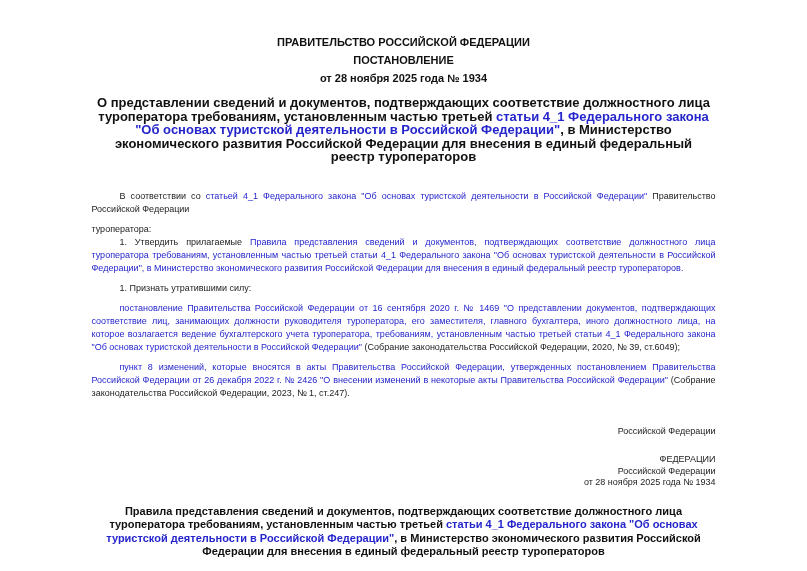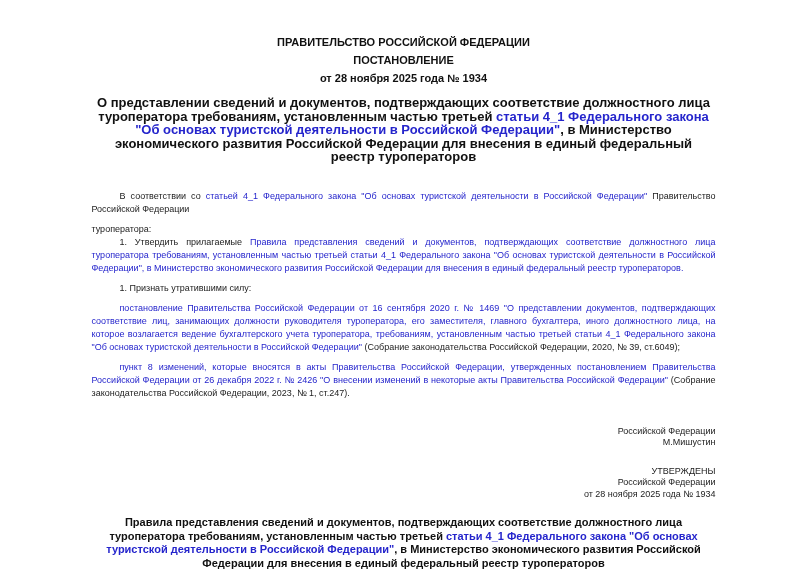--- a/index.html
+++ b/index.html
@@ -85,25 +85,24 @@
       <p class="body-p">1. Признать утратившими силу:</p>
 
       <p class="body-p"><span class="link">постановление Правительства Российской Федерации от 16 сентября 2020 г. № 1469 "О представлении документов, подтверждающих соответствие лиц, занимающих должности руководителя туроператора, его заместителя, главного бухгалтера, иного должностного лица, на которое возлагается ведение бухгалтерского учета туроператора, требованиям, установленным частью третьей статьи 4_1 Федерального закона "Об основах туристской деятельности в Российской Федерации"</span><span> (Собрание законодательства Российской Федерации, 2020, № 39, ст.6049);</span></p>
 
       <p class="body-p"><span class="link">пункт 8 изменений, которые вносятся в акты Правительства Российской Федерации, утвержденных постановлением Правительства Российской Федерации от 26 декабря 2022 г. № 2426 "О внесении изменений в некоторые акты Правительства Российской Федерации"</span><span> (Собрание законодательства Российской Федерации, 2023, № 1, ст.247).</span></p>
 
     </div>
 
     <div class="signature-block">
       <div>Российской Федерации</div>
-      <div>М.Мишустин</div>
     </div>
 
     <div class="approved-block">
-      <div>УТВЕРЖДЕНЫ</div>
+      <div>ФЕДЕРАЦИИ</div>
       <div>Российской Федерации</div>
       <div>от 28 ноября 2025 года № 1934</div>
     </div>
 
     <div class="rules-title"><span>Правила представления сведений и документов, подтверждающих соответствие должностного лица туроператора требованиям, установленным частью третьей </span><span class="link">статьи 4_1 Федерального закона "Об основах туристской деятельности в Российской Федерации"</span><span>, в Министерство экономического развития Российской Федерации для внесения в единый федеральный реестр туроператоров</span></div>
 
   </div>
 </div>
 
 </body></html>

